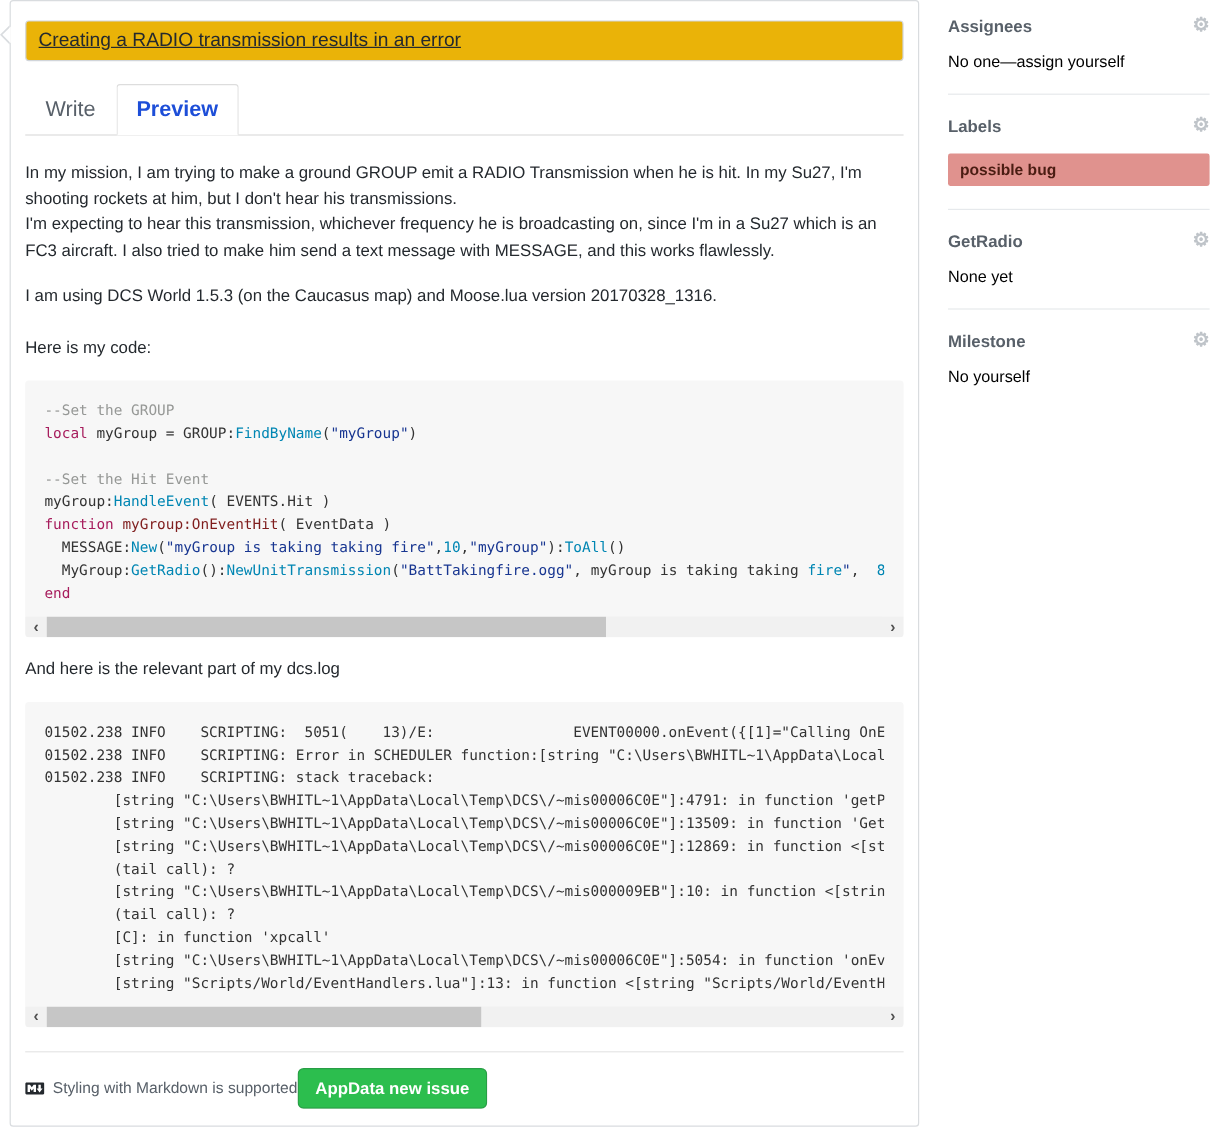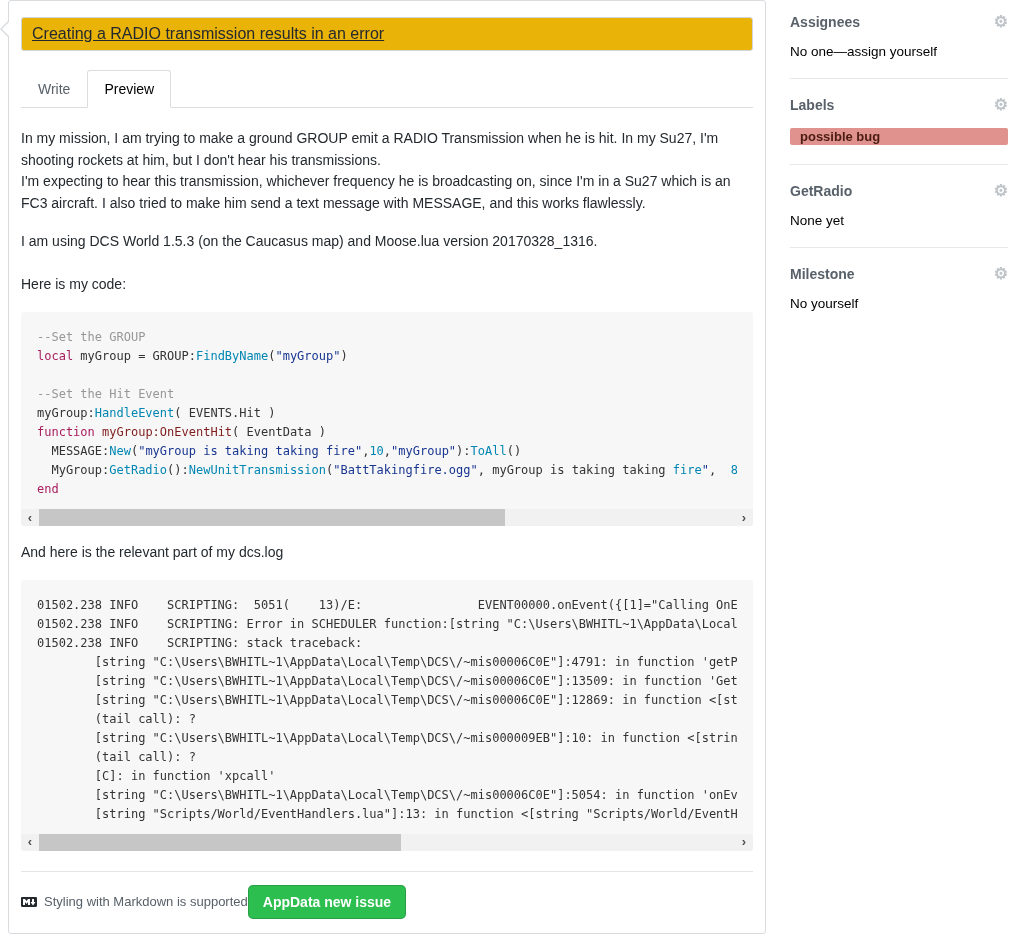--- a/index.html
+++ b/index.html
@@ -13,25 +13,25 @@
           border:8px solid transparent; border-right-color:#d9dcdf; border-left-width:0; }
   .card::after { content:""; position:absolute; left:-7px; top:21px;
           border:7px solid transparent; border-right-color:#fff; border-left-width:0; }
 
   .title-input { display:block; width:100%; margin-top:16px; height:34px;
           background:#eab308; border:1px solid #d1d5da; border-radius:3px;
           font-family:"Liberation Sans", sans-serif; font-size:16px; color:#24292e;
           padding:0 10px; outline:none;text-decoration:underline; }
 
   .tabs { margin-top:18px; border-bottom:1px solid #ddd; display:flex; padding-left:0; }
-  .tab { font-size:14px; padding:10px 16px; color:#586069; cursor:pointer;
+  .tab { font-size:18px; padding:10px 16px; color:#586069; cursor:pointer;
          background:transparent; border:1px solid transparent; border-bottom:none;
          border-radius:3px 3px 0 0; position:relative; top:1px; }
-  .tab.active { background:#fff; color:#000000; border-color:#ddd;
-         border-bottom:1px solid #fff; }
+  .tab.active { background:#fff; color:#1d4ed8; border-color:#ddd;
+         border-bottom:1px solid #fff;font-weight:bold; }
 
   .preview-body { padding-top:20px; font-size:14px; line-height:1.55; color:#24292e; }
   .preview-body p { margin-bottom:16px; }
   .gap-after { margin-bottom:22px !important; }
 
   
   .code-block { position:relative; background:#f7f7f7; border-radius:3px;
          margin-bottom:16px; padding:16px 16px 14px 16px; overflow:hidden; }
   .code-lines { font-family:"DejaVu Sans Mono","Liberation Mono",monospace;
          font-size:12px; line-height:19px; color:#333; white-space:pre; overflow:hidden; }
@@ -61,21 +61,21 @@
          border-radius:5px; padding:8px 14px; cursor:pointer; }
 
   
   .sidebar { position:absolute; left:790px; top:14px; width:218px; font-size:13px; }
   .sb-section { }
   .sb-head { display:flex; align-items:center; justify-content:space-between;
          font-size:14px; font-weight:bold; color:#586069; cursor:pointer; }
   .gear { color:#bfc4c9; font-size:16px; line-height:1; cursor:pointer; }
   .sb-value { margin-top:14px; color:#000000; font-size:13.5px; }
   .sb-divider { border:none; border-top:1px solid #e6e9ec; margin:19px 0 18px 0; }
-  .label-chip { margin-top:15px; height:17px; display:flex; align-items:center;
+  .label-chip { margin-top:15px; height:27px; display:flex; align-items:center;
          border-radius:2px; padding-left:10px; font-size:13px; font-weight:bold;
          cursor:pointer; }
 </style>
 </head>
 <body>
 
 <div class="page">
 
   <div class="card">
 

